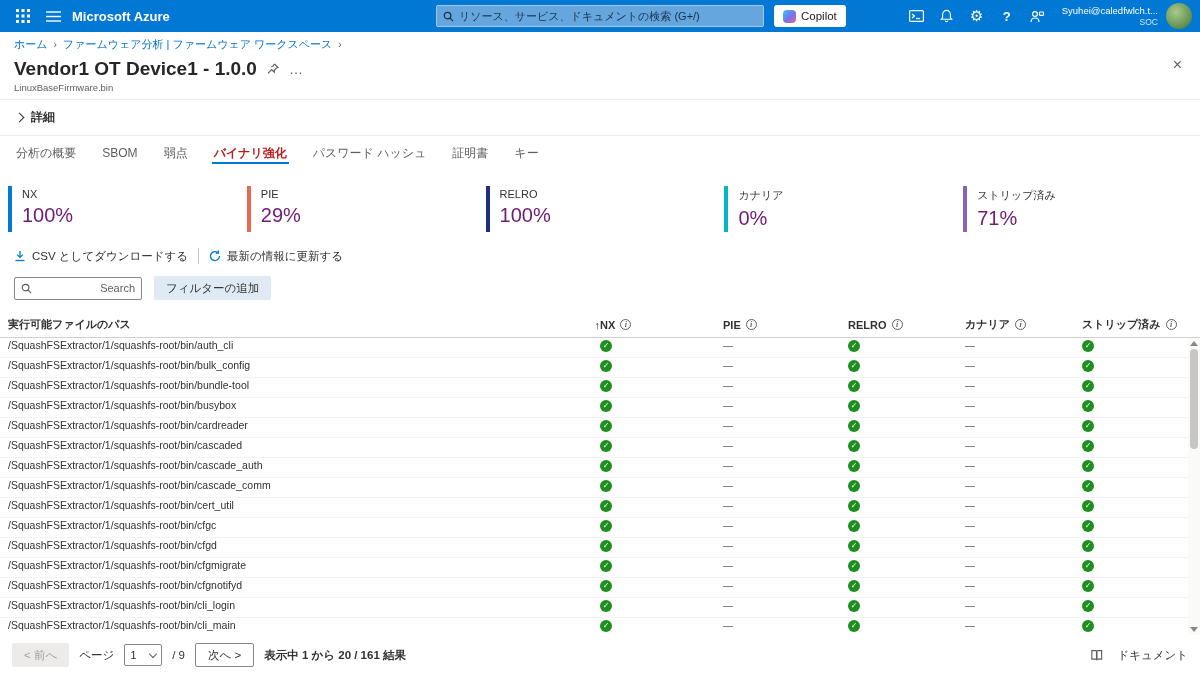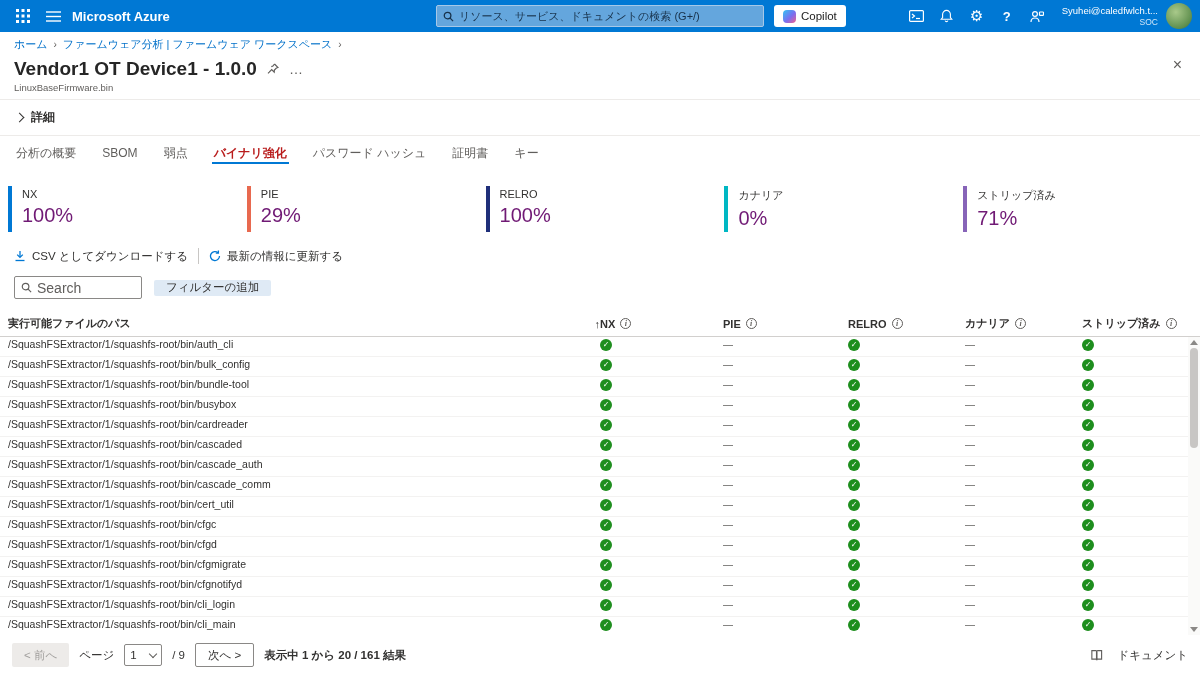--- a/index.html
+++ b/index.html
@@ -55,23 +55,23 @@
 
   
   .cmdbar { display:flex; align-items:center; gap:10px; padding:0 14px 10px; font-size:11.5px; flex:0 0 auto; }
   .cmd { display:flex; align-items:center; gap:6px; color:#323130; cursor:pointer; }
   .cmd svg { color:#0078d4; }
   .vsep { width:1px; height:16px; background:#c8c6c4; }
 
   
   .filter-row { display:flex; align-items:center; gap:12px; padding:2px 14px 12px; flex:0 0 auto; }
   .search-box { width:128px; height:23px; border:1px solid #8a8886; border-radius:2px; display:flex; align-items:center; gap:5px; padding:0 6px; color:#605e5c; }
-  .search-box input { flex:1; min-width:0; border:none; outline:none; font-size:14px; color:#323130; font-family:inherit; }
+  .search-box input { flex:1; min-width:0; border:none; outline:none; font-size:11px; color:#323130; font-family:inherit;text-align:right; }
   .search-box input::placeholder { color:#605e5c; }
-  .add-filter-btn { height:16px; background:#dfeaf5; border:none; border-radius:2px; padding:0 12px; font-size:11.5px; color:#323130; cursor:pointer; font-family:inherit; }
+  .add-filter-btn { height:24px; background:#dfeaf5; border:none; border-radius:2px; padding:0 12px; font-size:11.5px; color:#323130; cursor:pointer; font-family:inherit; }
 
   
   .grid-cols { display:grid; grid-template-columns:minmax(0,1fr) 24px 123px 125px 117px 117px 104px; align-items:center; }
   .thead { height:26px; padding:0 14px 0 8px; border-bottom:1px solid #d2d0ce; font-size:11px; font-weight:700; flex:0 0 auto; }
   .hcell { display:flex; align-items:center; gap:5px; }
   .sort-ic { color:#323130; font-size:11px; text-align:right; cursor:pointer; }
   .info-ic { width:11px; height:11px; border:1px solid #605e5c; border-radius:50%; color:#605e5c; font-size:8px; line-height:1; display:inline-flex; align-items:center; justify-content:center; font-style:italic; font-family:"Liberation Serif","DejaVu Serif",serif; cursor:pointer; }
   .tbody-wrap { position:relative; flex:1 1 auto; overflow:hidden; }
   .trow { height:20px; padding:0 14px 8px 8px; border-bottom:1px solid #f3f2f1; font-size:10.5px; cursor:default; }
   .trow .path { white-space:nowrap; overflow:hidden; text-overflow:ellipsis; color:#323130; }

